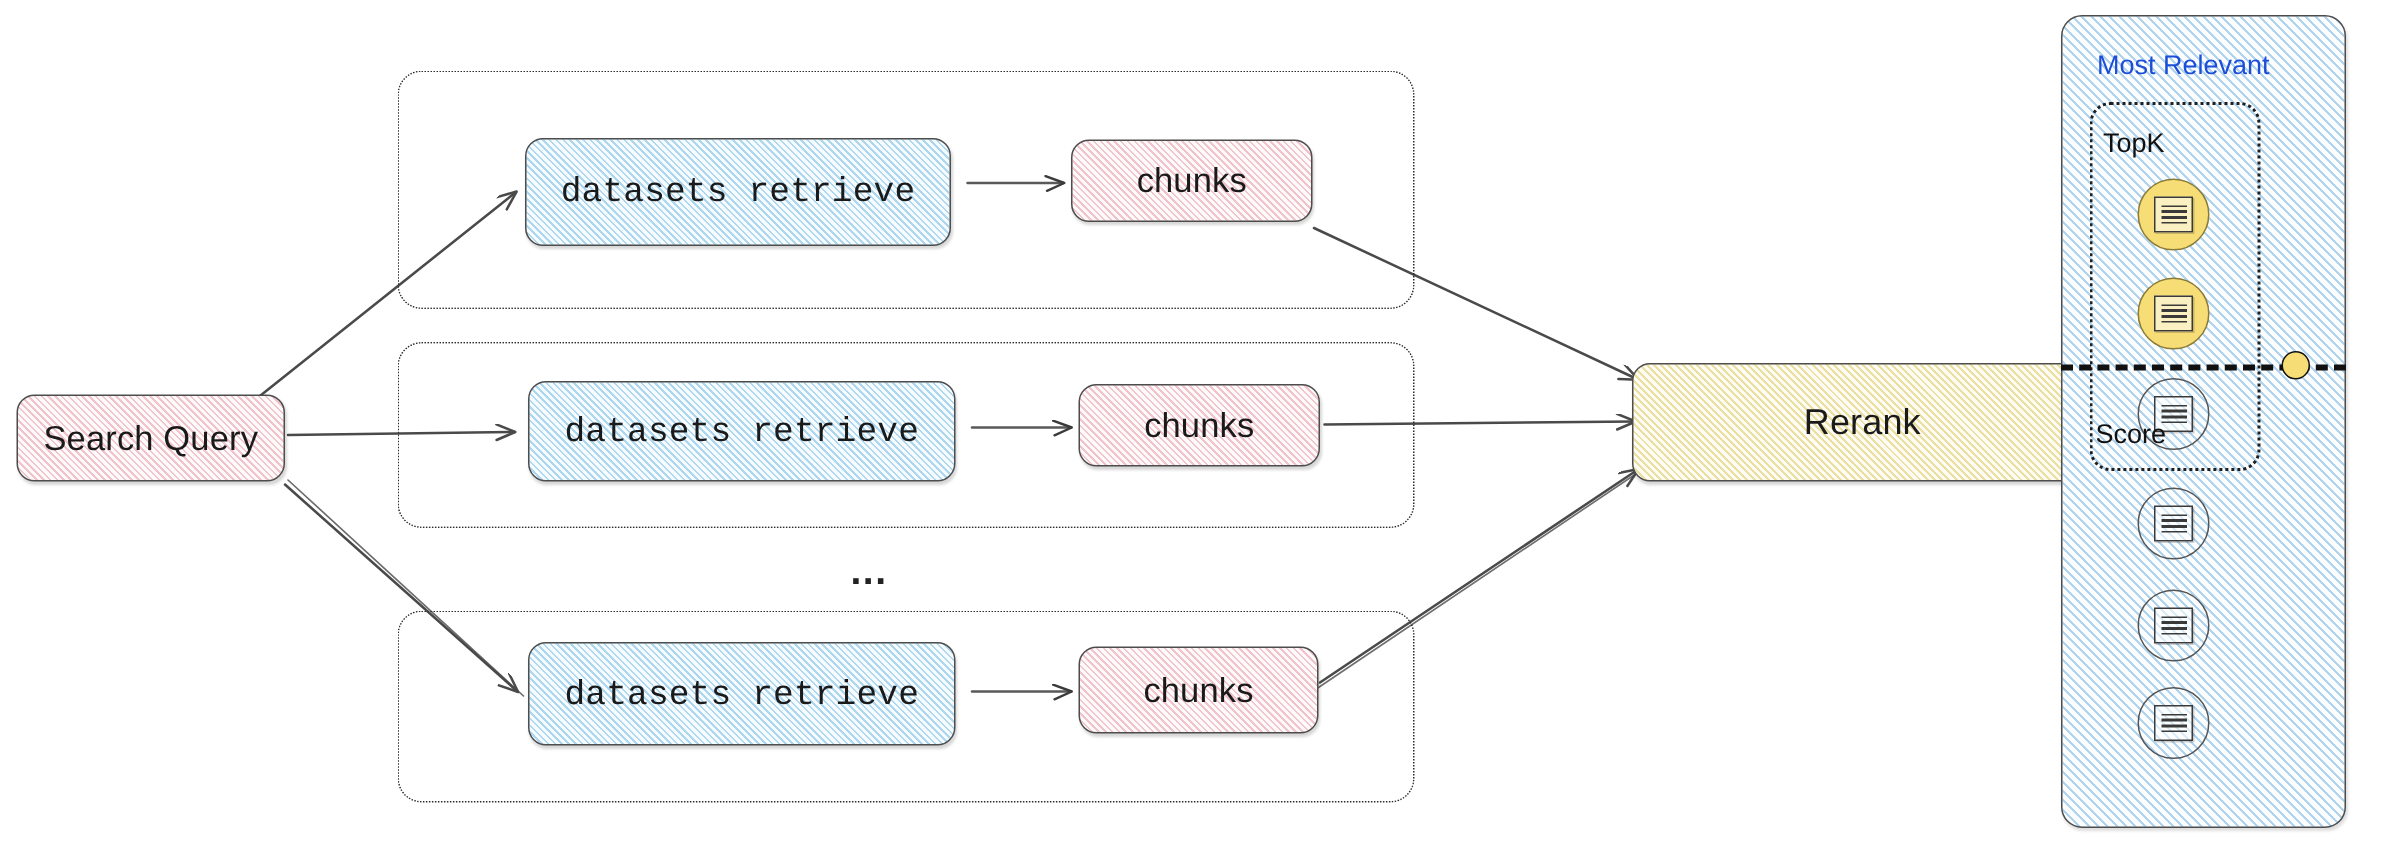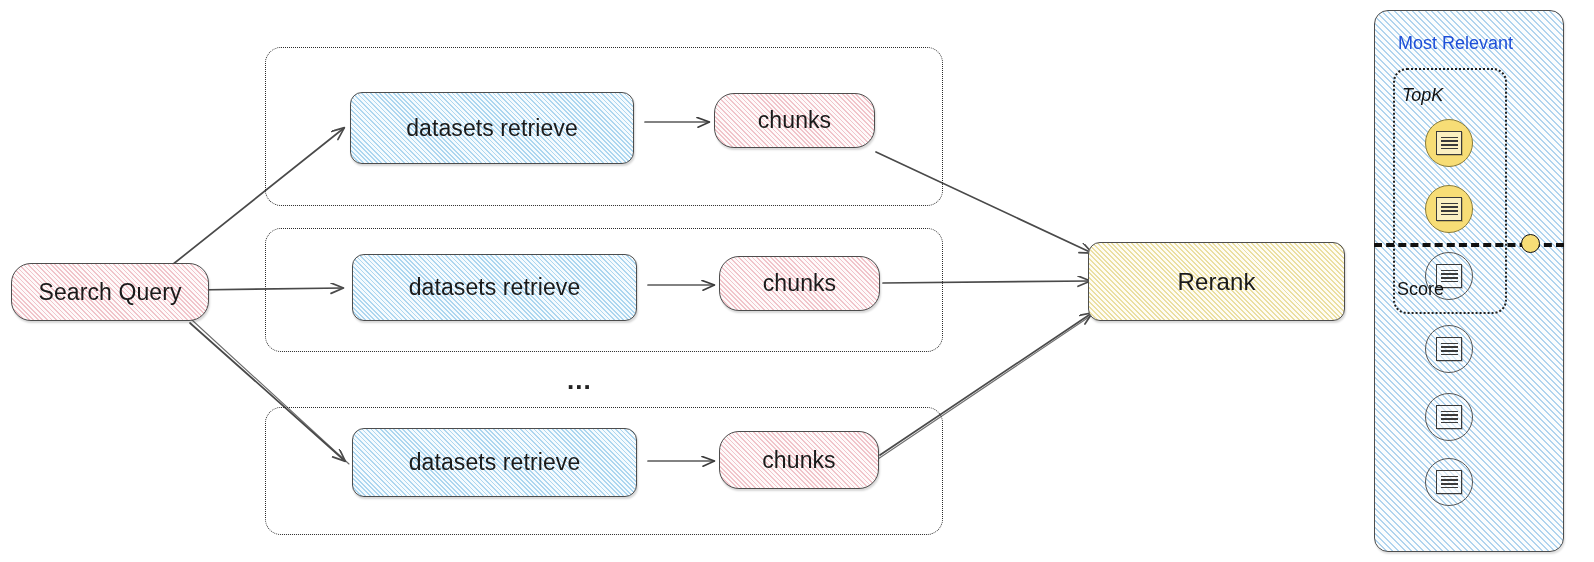--- a/index.html
+++ b/index.html
@@ -40,30 +40,30 @@
     box-shadow: 1px 2px 2px rgba(0,0,0,0.16);
   }
   .node-blue {
     background-color: #d9eefb;
     background-image: repeating-linear-gradient(
       45deg,
       rgba(255,255,255,0.75) 0px,
       rgba(255,255,255,0.75) 2px,
       rgba(120,185,225,0.45) 2px,
       rgba(120,185,225,0.45) 3.2px);
+    font-family: Liberation Mono, monospace;
   }
   .node-pink {
     background-color: #fbe6e9;
     background-image: repeating-linear-gradient(
       45deg,
       rgba(255,255,255,0.78) 0px,
       rgba(255,255,255,0.78) 2px,
       rgba(226,150,160,0.42) 2px,
       rgba(226,150,160,0.42) 3.2px);
-    border-radius: 20px;
   }
   .node-yellow {
     background-color: #fbf6d9;
     background-image: repeating-linear-gradient(
       45deg,
       rgba(255,255,255,0.7) 0px,
       rgba(255,255,255,0.7) 2px,
       rgba(215,195,95,0.45) 2px,
       rgba(215,195,95,0.45) 3.4px);
   }
@@ -208,21 +208,21 @@
 
     <g>
       <path d="M1529,534 L1529,118" fill="none" stroke="#1a1a1a" stroke-width="1.8" marker-end="url(#ahup)"></path>
     </g>
   </svg>
 
   <div class="dotted-group" style="left:265px; top:47px; width:678px; height:159px;"></div>
   <div class="dotted-group" style="left:265px; top:228px; width:678px; height:124px;"></div>
   <div class="dotted-group" style="left:265px; top:407px; width:678px; height:128px;"></div>
 
-  <div class="node node-pink" style="left:11px; top:263px; width:198px; height:58px;text-align:center;">
+  <div class="node node-pink" style="left:11px; top:263px; width:179px; height:58px;text-align:center;">
     <span>Search Query</span>
   </div>
 
   <div class="node node-blue" style="left:350px; top:92px; width:284px; height:72px;">
     <span>datasets retrieve</span>
   </div>
   <div class="node node-pink" style="left:714px; top:93px; width:161px; height:55px;">
     <span>chunks</span>
   </div>
 
@@ -235,31 +235,31 @@
 
   <div class="node node-blue" style="left:352px; top:428px; width:285px; height:69px;">
     <span>datasets retrieve</span>
   </div>
   <div class="node node-pink" style="left:719px; top:431px; width:160px; height:58px;">
     <span>chunks</span>
   </div>
 
   <div class="ellipsis" style="left:567px; top:367px;">...</div>
 
-  <div class="node node-yellow" style="left:1088px; top:242px; width:257px; height:79px; font-size:24px;">
+  <div class="node node-yellow" style="left:1088px; top:242px; width:307px; height:79px; font-size:24px;">
     <span>Rerank</span>
   </div>
 
   <div class="panel" style="left:1374px; top:10px; width:190px; height:542px;"></div>
 
   <div class="panel-title" style="left:1398px; top:33px;">Most Relevant</div>
 
   <div class="topk-box" style="left:1393px; top:68px; width:114px; height:246px;"></div>
 
-  <div class="small-label" style="left:1402px; top:85px;font-style:italic;">TopK</div>
+  <div class="small-label" style="left:1402px; top:85px;">TopK</div>
 
   <div class="doc-circle yellow" style="left:1425px; top:119px;">
     <span class="doc-glyph">
       <i></i>
         <i></i>
         <i></i>
         <i></i>
     </span>
   </div>
   <div class="doc-circle yellow" style="left:1425px; top:185px;">

